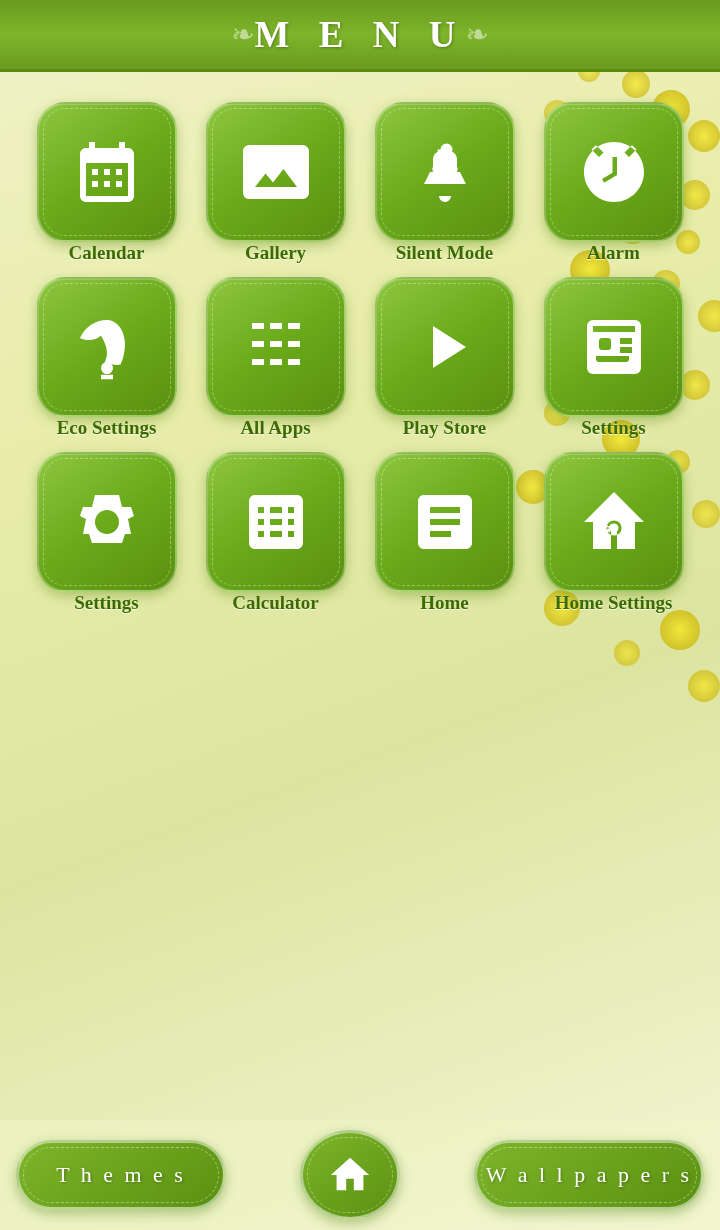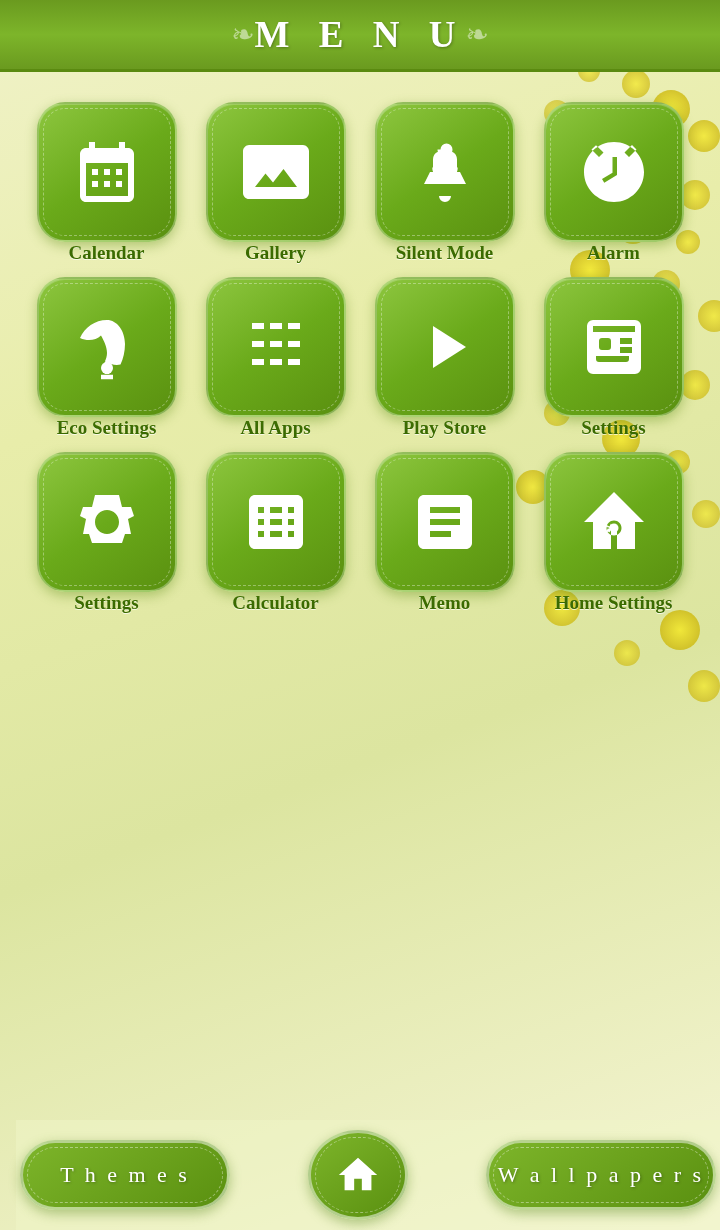--- a/index.html
+++ b/index.html
@@ -112,28 +112,28 @@
       text-align: center;
       font-weight: 600;
       text-shadow: 0 1px 0 rgba(255,255,255,0.7);
       line-height: 1.2;
     }
 
     
     .bottom-bar {
       position: absolute;
       bottom: 0;
-      left: 16px;
+      left: 0;
       right: 0;
       height: 110px;
       z-index: 20;
       display: flex;
       align-items: center;
       justify-content: space-between;
-      padding: 0 4px;
+      padding: 0 16px;
       background: rgba(240, 245, 200, 0.5);
       text-align: right;
     }
 
     .bottom-btn {
       background: linear-gradient(145deg, #7db52a, #5a9010);
       border-radius: 50px;
       height: 70px;
       display: flex;
       align-items: center;
@@ -326,21 +326,21 @@
     </div>
     <span class="icon-label">Calculator</span>
   </div>
 
   <div class="icon-item">
     <div class="icon-box">
       <svg class="icon-svg" viewBox="0 0 24 24">
           <path d="M19 3H5c-1.1 0-2 .9-2 2v14c0 1.1.9 2 2 2h14c1.1 0 2-.9 2-2V5c0-1.1-.9-2-2-2zm-5 14H7v-2h7v2zm3-4H7v-2h10v2zm0-4H7V7h10v2z"></path>
         </svg>
     </div>
-    <span class="icon-label">Memo</span>
+    <span class="icon-label">Home</span>
   </div>
 
 
   <div class="icon-item">
     <div class="icon-box">
       <svg class="icon-svg" viewBox="0 0 24 24">
           <path d="M12 2L2 12h3v9h6v-6h2v6h6v-9h3L12 2zm0 14.5c-1.38 0-2.5-1.12-2.5-2.5S10.62 11.5 12 11.5s2.5 1.12 2.5 2.5S13.38 16.5 12 16.5z"></path>
           <circle cx="12" cy="14" r="1.5" fill="white"></circle>
           <path d="M12 11l-.5 1h1L12 11z" fill="none"></path>
           <path d="M9.5 13.5l1 .5-.5 1 .5.5.5-1 1 .5V14l1-.5-.5-.5-1 .5-.5-1-.5 1-1-.5-.5.5 1 .5-.5 1 .5.5.5-1z" fill="white"></path>

